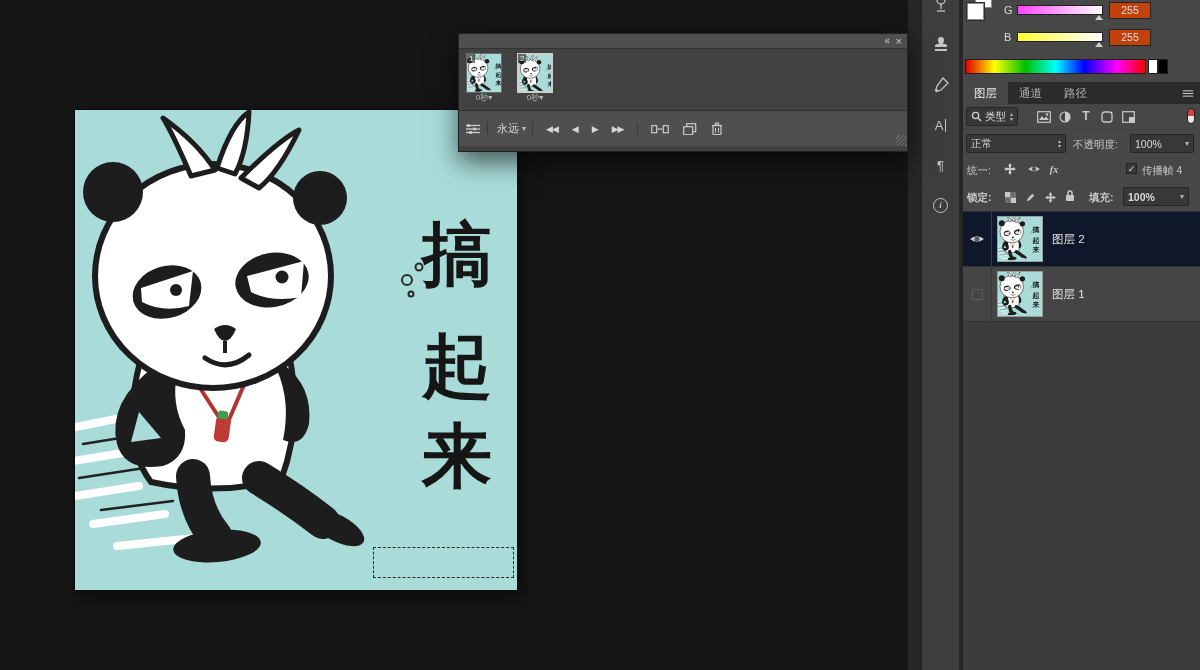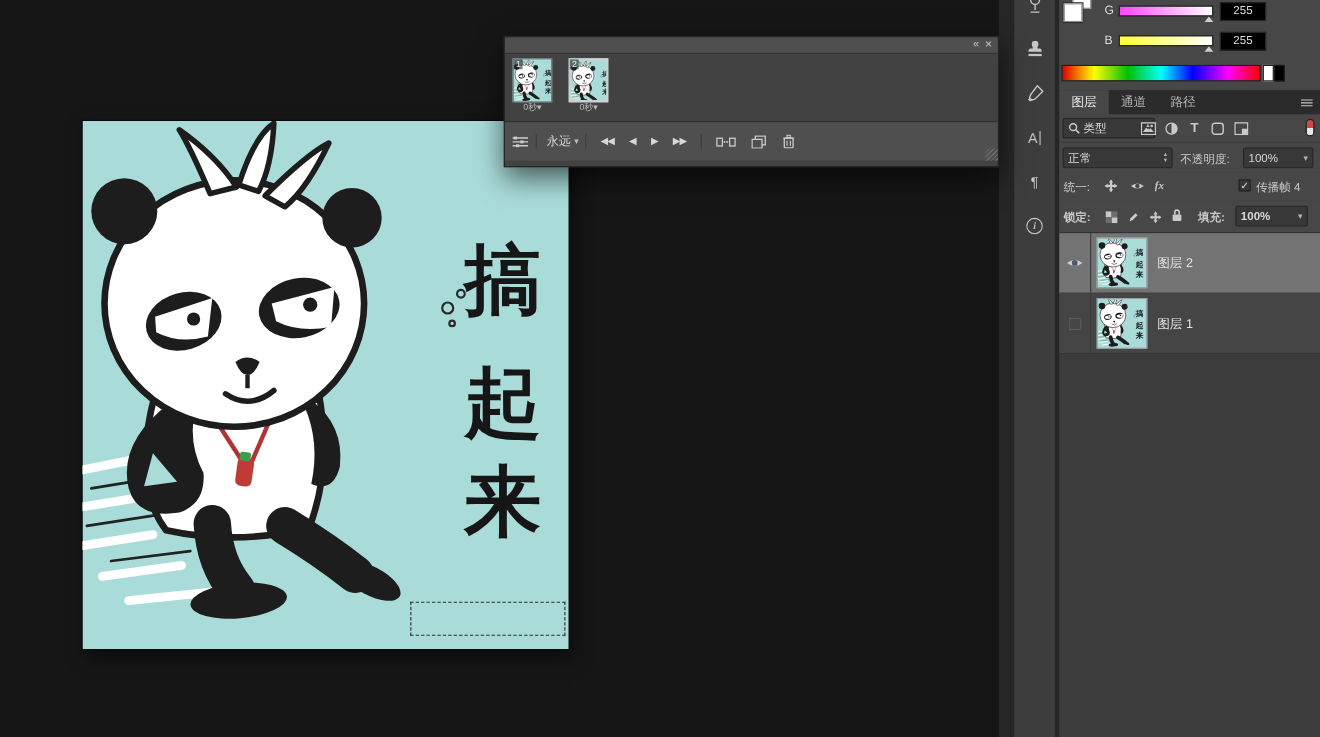--- a/index.html
+++ b/index.html
@@ -55,21 +55,21 @@
 
   #panels { position:absolute; left:55px; top:0; width:237px; height:670px; background:#3c3c3c; }
 
   
   #color-panel { position:absolute; top:0; left:0; width:237px; height:82px; background:#474747; overflow:hidden; }
   .swatch { position:absolute; width:17px; height:17px; background:#fff; border:1px solid #8a8a8a; }
   .chan-label { position:absolute; font-size:11px; color:#dcdcdc; }
   .chan-track { position:absolute; width:86px; height:10px; border:1px solid #202020; }
   .chan-thumb { position:absolute; width:0; height:0; border-left:4px solid transparent;
                 border-right:4px solid transparent; border-bottom:5px solid #cfcfcf; }
-  .chan-value { position:absolute; width:42px; height:17px; background:#000000; border:1px solid #262626;
+  .chan-value { position:absolute; width:42px; height:17px; background:#c2410c; border:1px solid #262626;
                 color:#dedede; font-size:10.5px; text-align:center; line-height:15px; }
   #spectrum { position:absolute; left:2px; top:59px; width:181px; height:15px; border:1px solid #1e1e1e;
               background:linear-gradient(to right,#e00000,#ffff00 16%,#00c000 33%,#00ffff 50%,#0000ff 66%,#ff00ff 84%,#ff0000); }
   .spec-white { position:absolute; left:185px; top:59px; width:10px; height:15px; background:#fff; border:1px solid #1e1e1e; }
   .spec-black { position:absolute; left:195px; top:59px; width:10px; height:15px; background:#000; border:1px solid #1e1e1e; }
 
   
   #tab-strip { position:absolute; top:82px; left:0; width:237px; height:22px; background:#2b2b2b; display:flex; }
   .ptab { padding:0 11px; font-size:11.5px; line-height:22px; color:#b5b5b5; cursor:default; }
   .ptab.active { background:#474747; color:#eaeaea; }
@@ -90,21 +90,21 @@
               justify-content:center; color:#c9c9c9; }
   .fx-glyph { font:italic bold 10px "Liberation Serif",serif; color:#c9c9c9; }
   .checkbox { position:absolute; width:11px; height:11px; background:#383838; border:1px solid #222;
               color:#e2e2e2; font-size:9px; line-height:10px; text-align:center; }
   .toggle-pill { position:absolute; width:8px; height:16px; border:1px solid #222; border-radius:4px;
                  background:linear-gradient(#d04545 50%, #e8e8e8 50%); }
 
   
   #layer-list { position:absolute; top:212px; left:0; width:237px; bottom:0; background:#3c3c3c; }
   .layer-row { position:relative; height:55px; border-bottom:1px solid #343434; display:flex; align-items:center; }
-  .layer-row.selected { background:#737373; }
+  .layer-row.selected { background:#0f172a; }
   .layer-row.normal { background:#454545; }
   .eye-cell { width:29px; height:55px; border-right:1px solid #3a3a3a; display:flex;
               align-items:center; justify-content:center; }
   .empty-eye { width:11px; height:11px; border:1px solid #5c5c5c; }
   .layer-thumb { margin-left:5px; width:46px; height:46px; border:1px solid #9b9b9b;
                  background:#a9dcd9; overflow:hidden; }
   .layer-name { margin-left:9px; font-size:11.5px; color:#e3e3e3; }
   .ic { display:block; }
 </style>
 </head>
@@ -338,21 +338,21 @@
             <g stroke="#c6c6c6" stroke-width="1.2">
           <line x1="2" y1="1.5" x2="14" y2="1.5"></line>
               <line x1="2" y1="4.5" x2="14" y2="4.5"></line>
               <line x1="2" y1="7.5" x2="14" y2="7.5"></line>
             </g>
           </svg>
       </span>
     </div>
 
     <div class="lp-row" id="filter-row">
-      <div class="combo" style="left:3px; top:3px; width:84px; height:19px">
+      <div class="combo" style="left:3px; top:3px; width:52px; height:19px">
         <svg class="ic" width="11" height="11" viewBox="0 0 12 12">
           <circle cx="5" cy="5" r="3.4" fill="none" stroke="#cfcfcf" stroke-width="1.4"></circle>
           <line x1="7.6" y1="7.6" x2="11" y2="11" stroke="#cfcfcf" stroke-width="1.6"></line>
           </svg>
         <span style="margin-left:3px">类型</span>
         <span class="updown">
             <span>▴</span>
             <span>▾</span>
           </span>
       </div>

